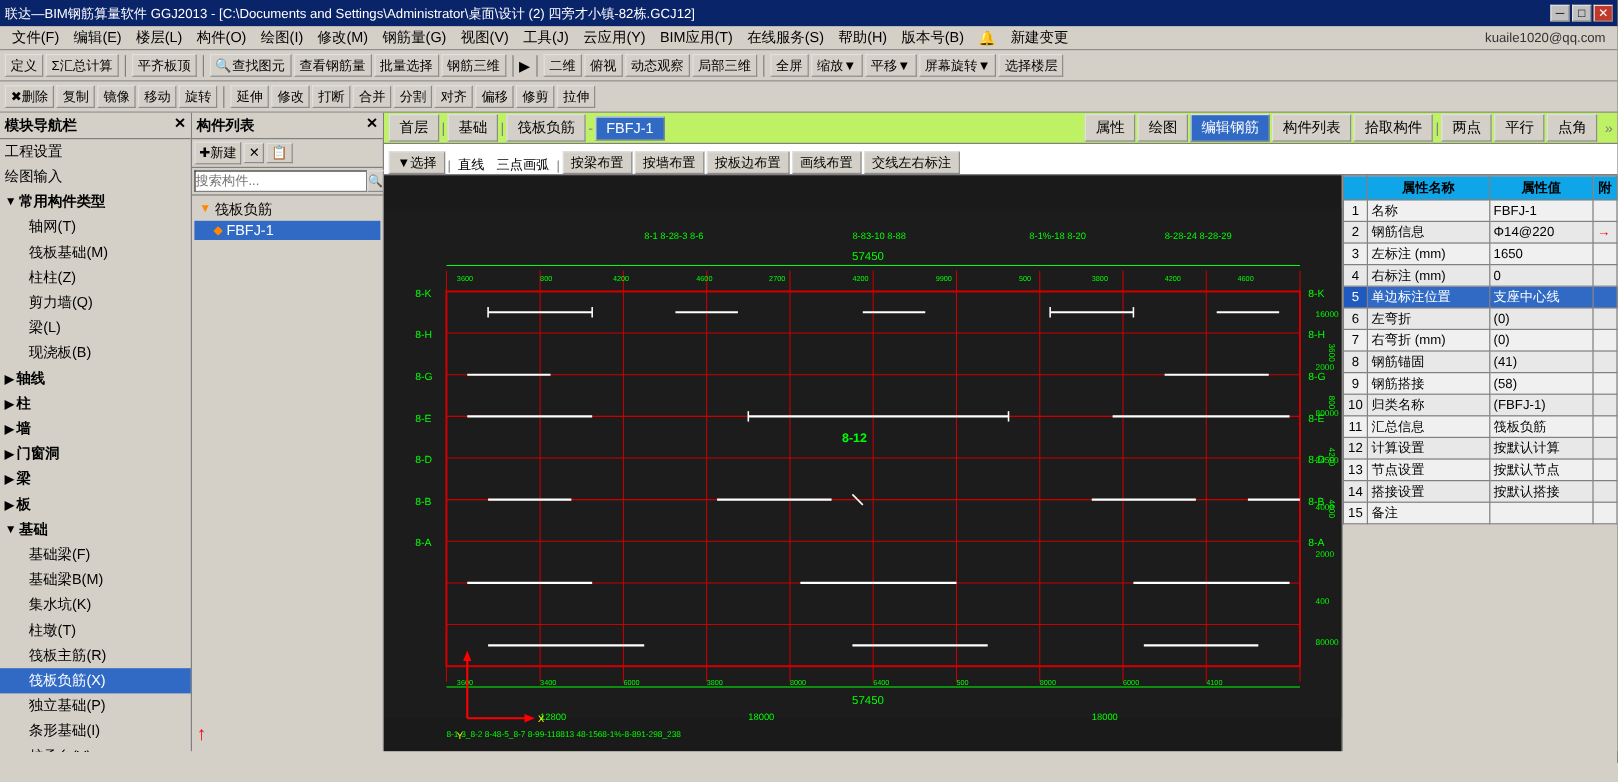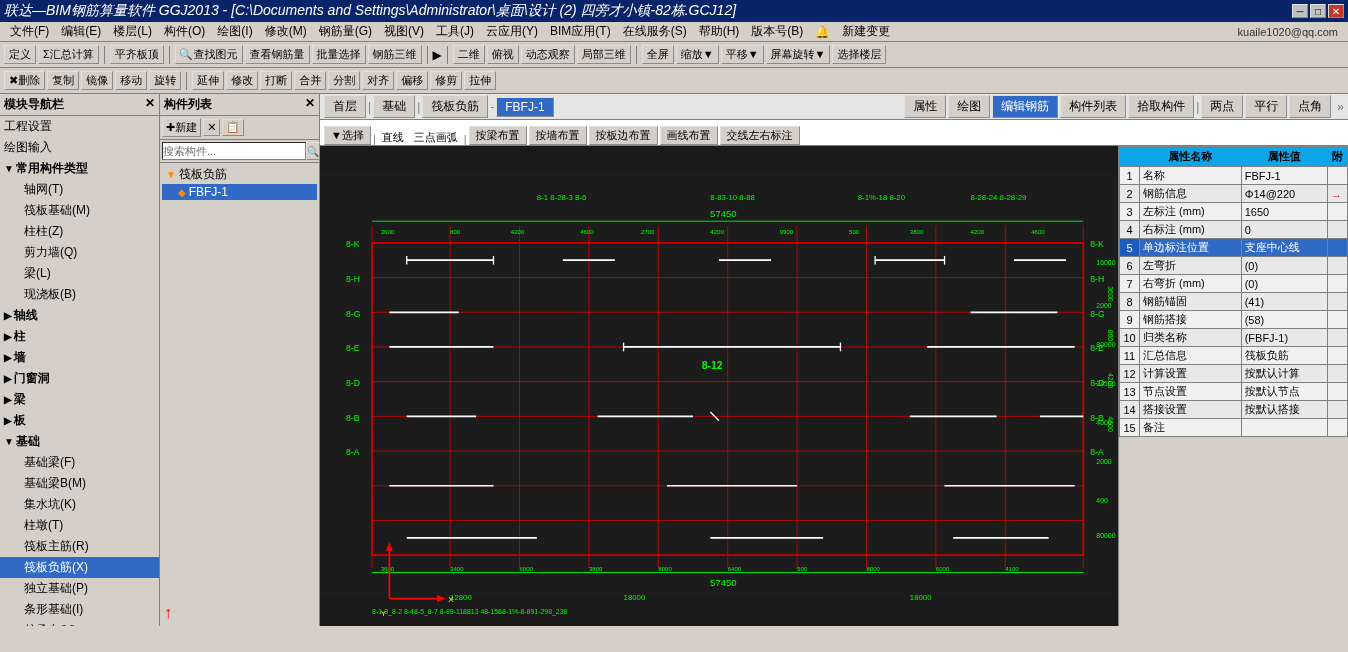--- a/index.html
+++ b/index.html
@@ -56,42 +56,42 @@
     .prop-table { width: 100%; border-collapse: collapse; font-size: 11px; }
     .prop-table th { background: #0ea5e9; border: 1px solid #808080; padding: 2px 4px; font-size: 11px; text-align: center; }
     .prop-table td { border: 1px solid #808080; padding: 1px 3px; font-size: 11px; }
     .prop-table tr:nth-child(even) td { background: #e8e8e8; }
     .prop-table tr:nth-child(odd) td { background: #f0f0f0; }
     .prop-table .row-num { background: #c8c8c8; text-align: center; width: 20px; }
     .prop-table tr.highlighted td { background: #316ac5; color: white; }
     .prop-table tr.highlighted .row-num { background: #1e5abf; color: white; }
 
     
-    #tab-toolbar { background: #e5e5e5; height: 26px; display: flex; align-items: center; padding: 0 4px; border-bottom: 1px solid #808080; gap: 2px; }
+    #tab-toolbar { background: #bef264; height: 26px; display: flex; align-items: center; padding: 0 4px; border-bottom: 1px solid #808080; gap: 2px; }
     .tab-btn { padding: 2px 8px; font-size: 12px; cursor: pointer; border: 1px outset #e0e0e0; background: #d4d0c8; }
     .tab-btn.active { background: #316ac5; color: white; }
 
     
     #action-toolbar { background: #ffffff; height: 26px; display: flex; align-items: flex-end; padding: 0 4px; border-bottom: 1px solid #808080; gap: 2px; font-size: 11px; }
     .action-btn { padding: 1px 6px; font-size: 11px; cursor: pointer; border: 1px outset #e0e0e0; background: #d4d0c8; white-space: nowrap; }
 
     
     .cad-svg { position: absolute; top: 0; left: 0; width: 100%; height: 100%; }
 
     .nav-left-panel { flex: 1; overflow-y: auto; }
 
     .expand-icon { color: #000; margin-right: 2px; font-size: 10px; }
 
     .red-arrow { color: red; font-size: 16px; font-weight: bold; }
   </style>
 </head>
 <body>
 
 <div id="title-bar">
-  <span style="font-size:14px; overflow:hidden; white-space:nowrap;font-style:italic;">联达—BIM钢筋算量软件 GGJ2013 - [C:\Documents and Settings\Administrator\桌面\设计 (2) 四旁才小镇-82栋.GCJ12]</span>
+  <span style="font-size:11px; overflow:hidden; white-space:nowrap;">联达—BIM钢筋算量软件 GGJ2013 - [C:\Documents and Settings\Administrator\桌面\设计 (2) 四旁才小镇-82栋.GCJ12]</span>
   <div class="win-btns">
     <div class="win-btn">─</div>
     <div class="win-btn">□</div>
     <div class="win-btn" style="background:#c0392b; color:white;">✕</div>
   </div>
 </div>
 
 <div id="menu-bar">
   <span>文件(F)</span>
   <span>编辑(E)</span>

